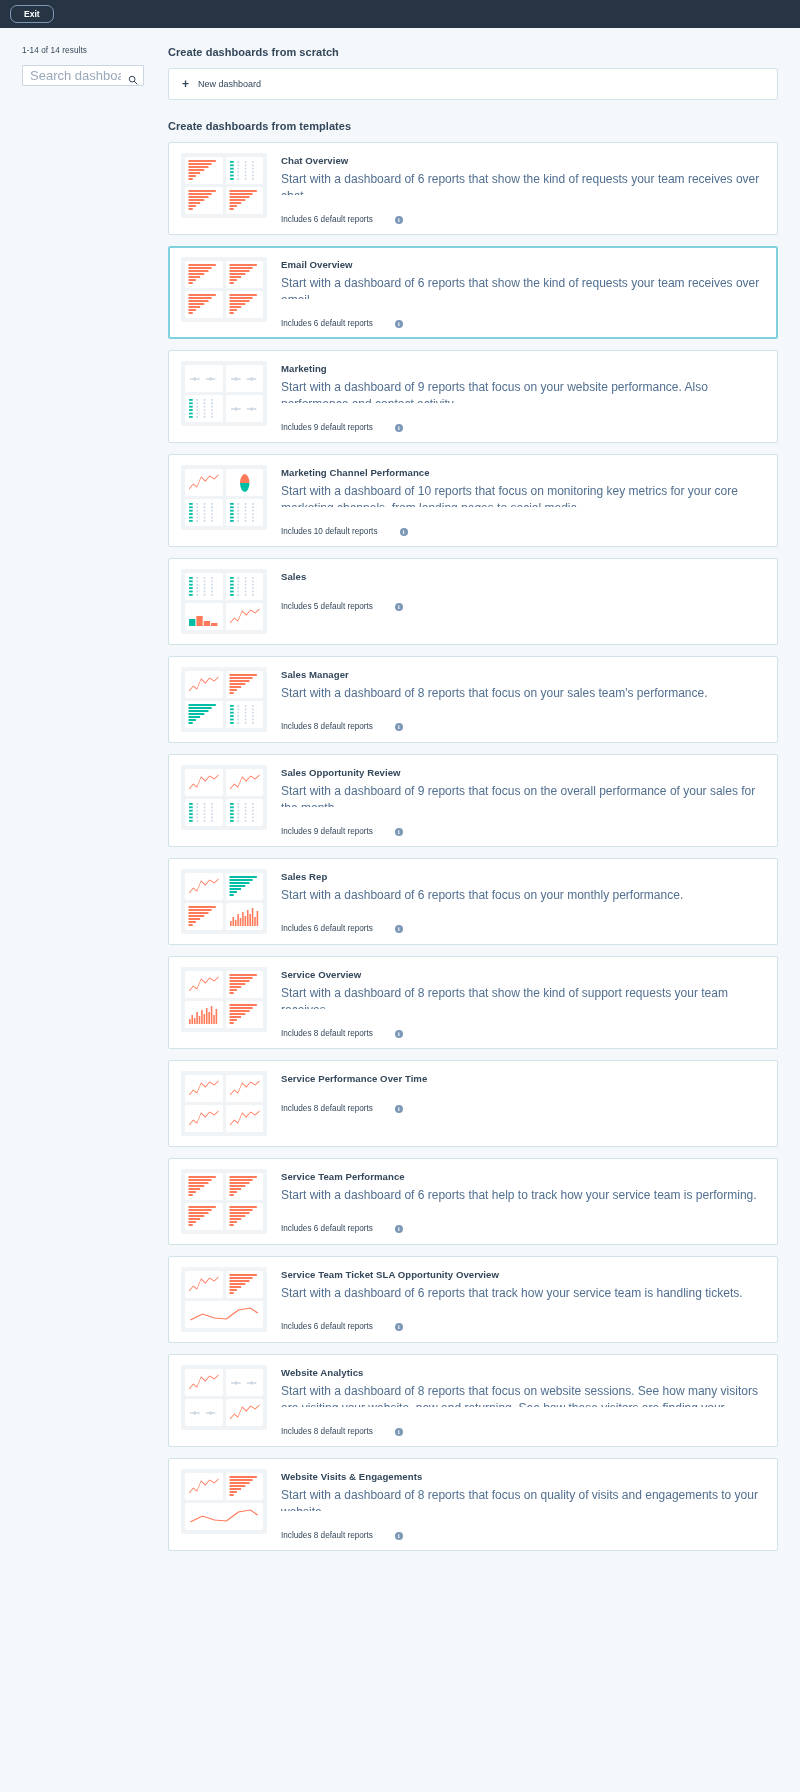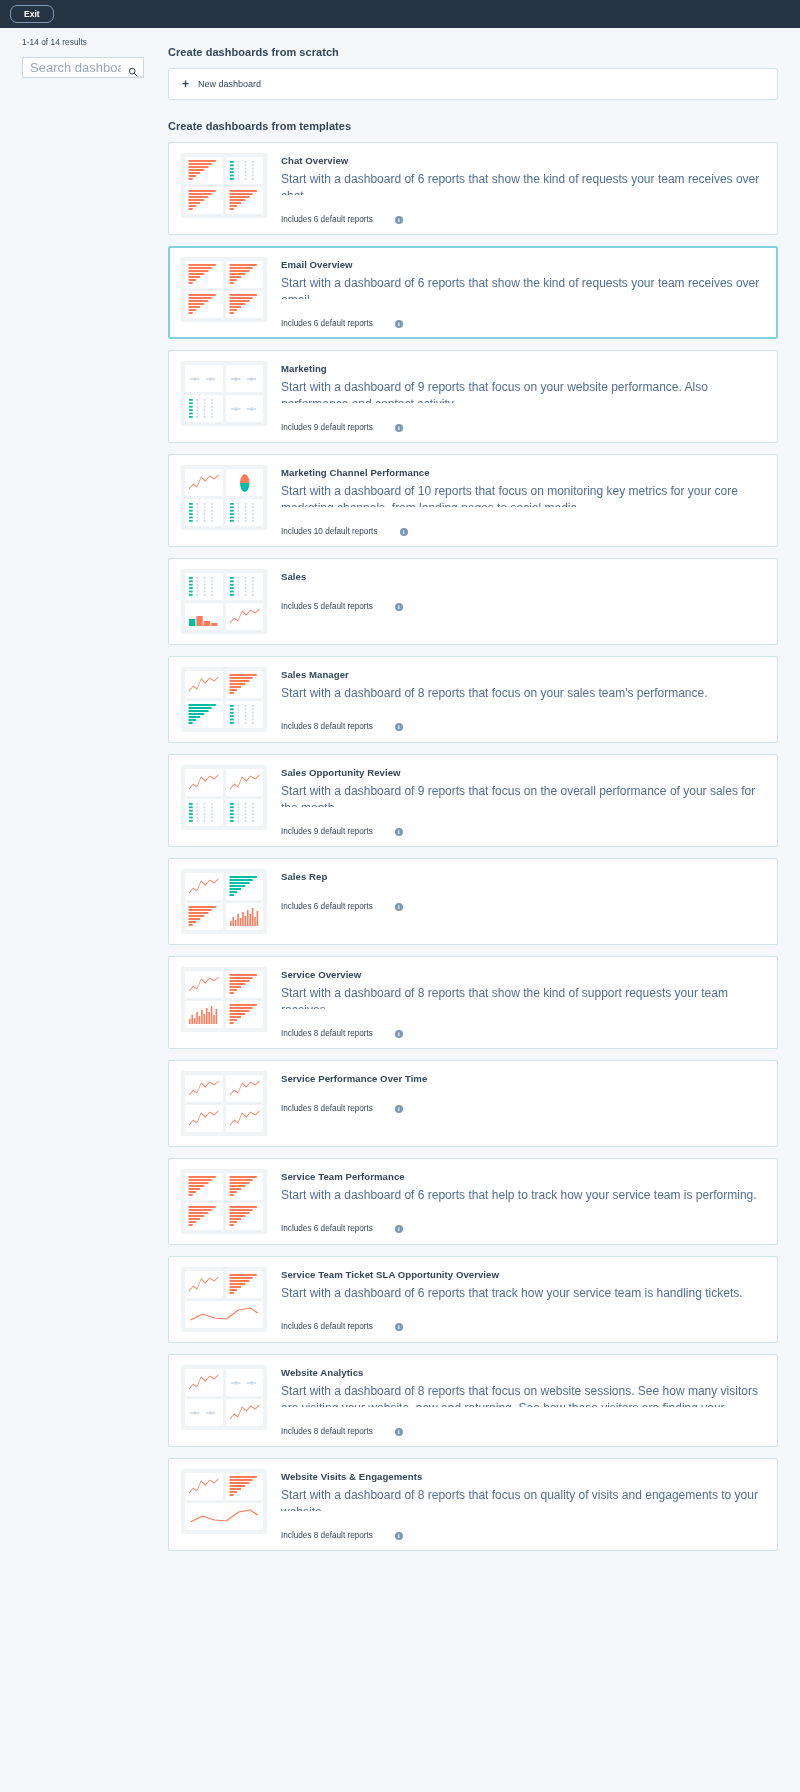--- a/index.html
+++ b/index.html
@@ -42,21 +42,21 @@
     letter-spacing: .1px;
     pointer-events: none;
   }
 
   
   .page { display: flex; align-items: flex-start; }
 
   .sidebar {
     width: 168px;
     flex: 0 0 168px;
-    padding: 10px 0 0 22px;
+    padding: 18px 0 0 22px;
   }
   .results-count {
     font-size: 8.2px;
     color: #33475b;
     margin-bottom: 10px;
     letter-spacing: .1px;
   }
   .search-wrap {
     position: relative;
     width: 122px;
@@ -773,20 +773,21 @@
                 <rect x="34.199999999999996" y="4" width="3" height="16" fill="#ff7a59"></rect>
                 <rect x="38.8" y="8" width="3" height="12" fill="#ff7a59"></rect>
                 <rect x="43.4" y="2" width="3" height="18" fill="#ff7a59"></rect>
                 <rect x="48" y="11" width="3" height="9" fill="#ff7a59"></rect>
                 <rect x="52.599999999999994" y="5" width="3" height="15" fill="#ff7a59"></rect>
               </svg>
             </div>
           </div>
           <div class="card-body">
             <div class="card-title">Sales Rep</div>
+            <div class="card-desc">Start with a dashboard of 6 reports that focus on your monthly performance.</div>
             <div class="card-meta">
               <span>Includes 6 default reports</span>
               <span class="info-icon">i</span>
             </div>
           </div>
         </div>
         <div class="card">
           <div class="thumb">
             <div class="tile">
               <svg viewBox="0 0 60 21" preserveAspectRatio="none">

